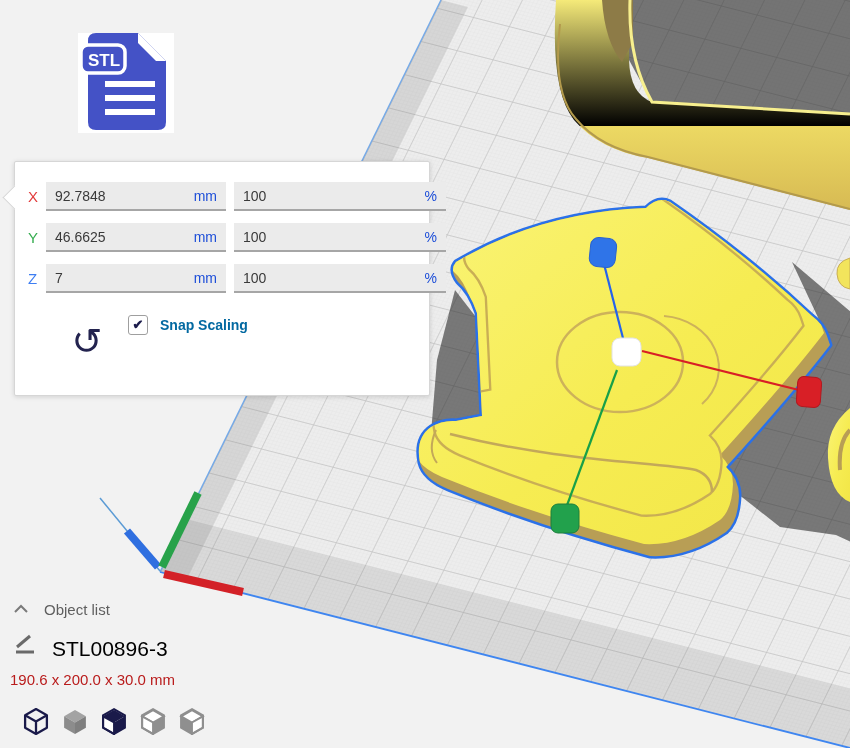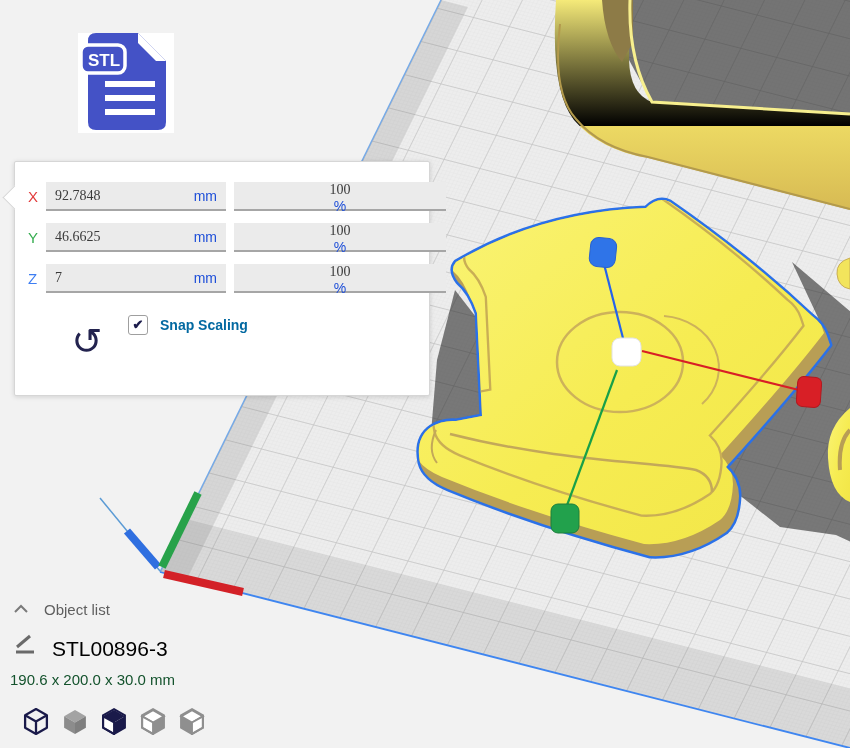--- a/index.html
+++ b/index.html
@@ -27,44 +27,44 @@
   }
   .srow{position:absolute;left:0;width:100%;height:31px;}
   .axis-label{
     position:absolute;left:13px;top:6px;width:16px;font-size:15px;font-weight:400;
   }
   .field{
     position:absolute;top:0;height:29px;background:#ebebeb;
     border-bottom:2px solid #a6a6a6;display:flex;align-items:center;
     padding:0 9px;box-sizing:border-box;font-size:14px;color:#3a3a3a;
   }
-  .field .val{flex:1;font-family:Liberation Serif, serif;}
+  .field .val{flex:1;}
   .field .unit{color:#1d4ed8;font-size:14px;}
   .f1{left:31px;width:180px;}
-  .f2{left:219px;width:212px;flex-direction:column;}
+  .f2{left:219px;width:212px;}
   .checkrow{position:absolute;left:113px;height:20px;display:flex;align-items:center;}
   .checkbox{
     width:18px;height:18px;background:#fff;border:1px solid #9f9f9f;border-radius:3px;
     display:flex;align-items:center;justify-content:center;cursor:pointer;flex:none;
   }
   .checkbox .checkmark{display:none;font-size:13px;font-weight:bold;color:#1c1c4c;line-height:1;margin-top:-1px;}
   .checkbox.checked .checkmark{display:block;}
   .checklabel{margin-left:12px;font-size:14px;color:#0369a1;white-space:nowrap;font-weight:bold;}
   .reset{
     position:absolute;left:52px;top:158px;width:40px;height:44px;border:none;background:none;
     font-size:37px;color:#23234f;cursor:pointer;line-height:40px;text-align:center;padding:0;
     font-family:"DejaVu Sans", sans-serif;
   }
 
   
   .objlist-title{position:absolute;left:44px;top:601px;font-size:15px;color:#5f5f5f;}
   .chev{position:absolute;left:12px;top:602px;}
   .obj-item-icon{position:absolute;left:13px;top:634px;}
   .obj-item-name{position:absolute;left:52px;top:637px;font-size:21px;color:#000000;}
-  .obj-dims{position:absolute;left:10px;top:671px;font-size:15px;color:#14532d;}
+  .obj-dims{position:absolute;left:10px;top:671px;font-size:15px;color:#b91c1c;}
 
   
   .viewbar{position:absolute;left:22px;top:707px;display:flex;gap:11px;}
   .viewbtn{width:28px;height:28px;padding:0;border:none;background:none;cursor:pointer;}
 </style>
 </head>
 <body>
 
 <svg id="scene" width="850" height="748" viewBox="0 0 850 748">
   <defs>

